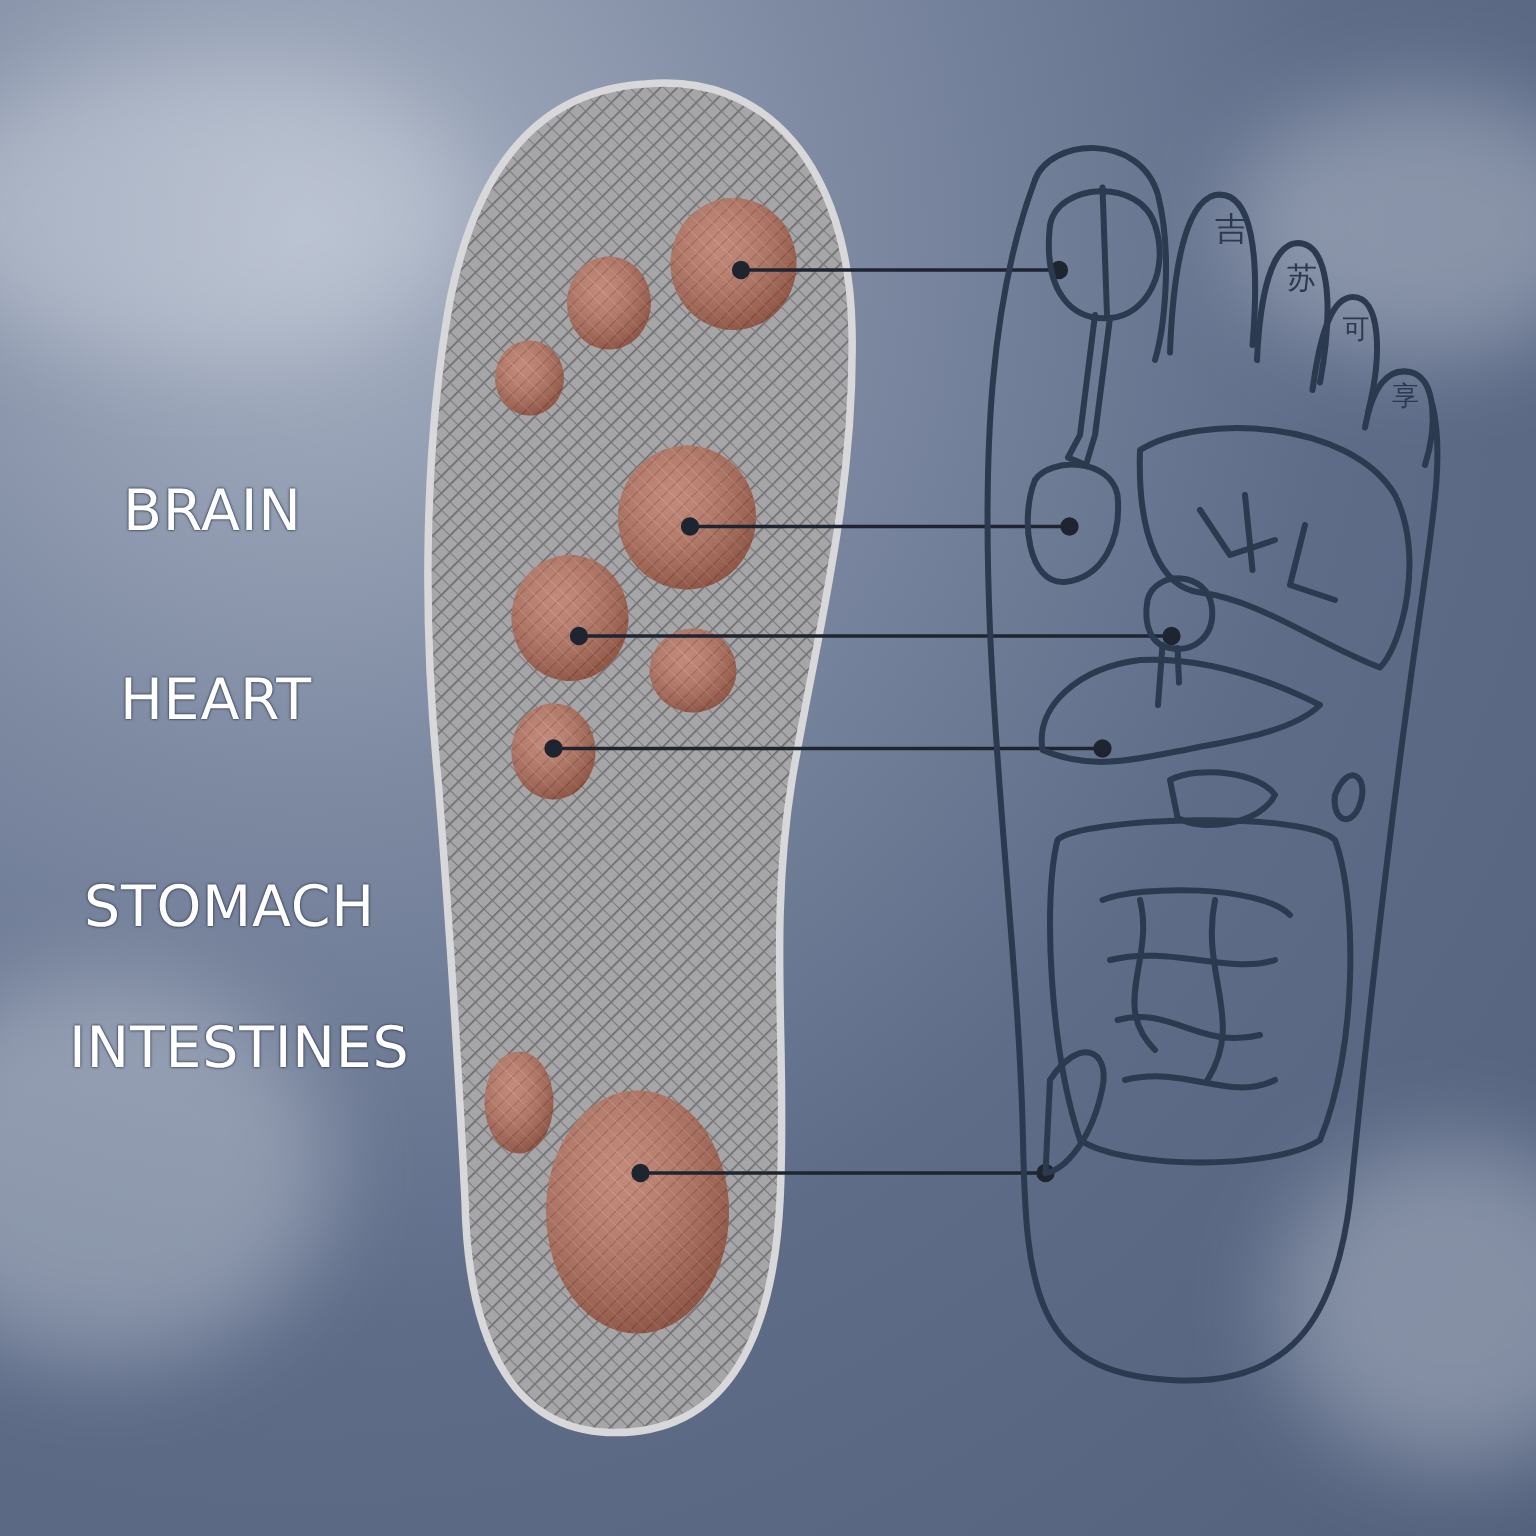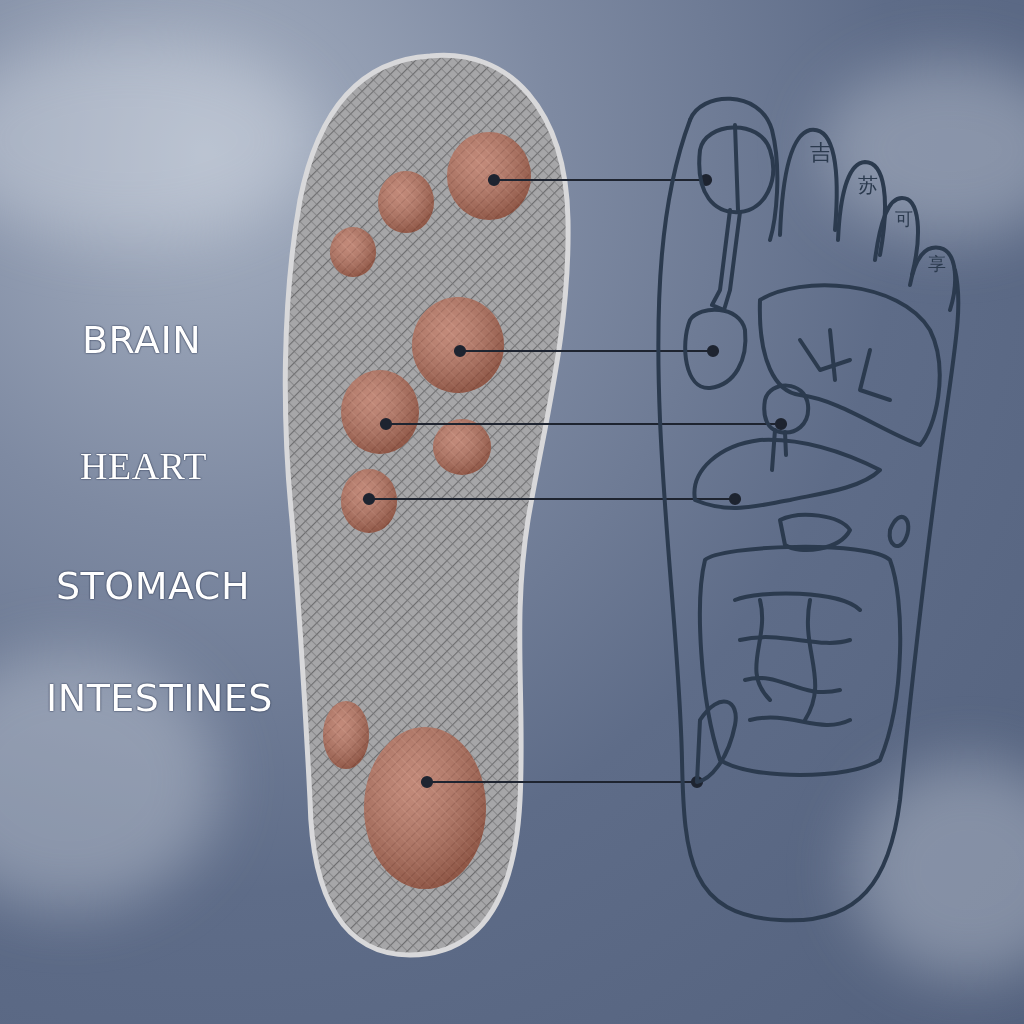--- a/index.html
+++ b/index.html
@@ -17,22 +17,22 @@
 </style>
 </head>
 <body>
 
 <div class="cloud" style="left:-60px;top:40px;width:380px;height:200px;"></div>
 <div class="cloud" style="left:-80px;top:650px;width:300px;height:260px;"></div>
 <div class="cloud" style="left:820px;top:60px;width:260px;height:180px;"></div>
 <div class="cloud" style="left:850px;top:760px;width:240px;height:220px;"></div>
 
 <div class="label" style="left:82px;top:318px;">BRAIN</div>
-<div class="label" style="left:80px;top:444px;font-family:Liberation Serif, serif;">HEART</div>
-<div class="label" style="left:56px;top:564px;">STOMACH</div>
+<div class="label" style="left:80px;top:444px;">HEART</div>
+<div class="label" style="left:56px;top:582px;">STOMACH</div>
 <div class="label" style="left:46px;top:676px;">INTESTINES</div>
 
 <svg width="1024" height="1024" viewBox="0 0 1024 1024">
   <defs>
     <pattern id="mesh" width="8" height="8" patternUnits="userSpaceOnUse" patternTransform="rotate(45)">
       <rect width="8" height="8" fill="#a6a6a8"></rect>
       <line x1="0" y1="0" x2="0" y2="8" stroke="#6c6c6e" stroke-width="2.2"></line>
       <line x1="0" y1="0" x2="8" y2="0" stroke="#7a7a7c" stroke-width="1.4"></line>
     </pattern>
     <pattern id="nmesh" width="7" height="7" patternUnits="userSpaceOnUse" patternTransform="rotate(45)">

